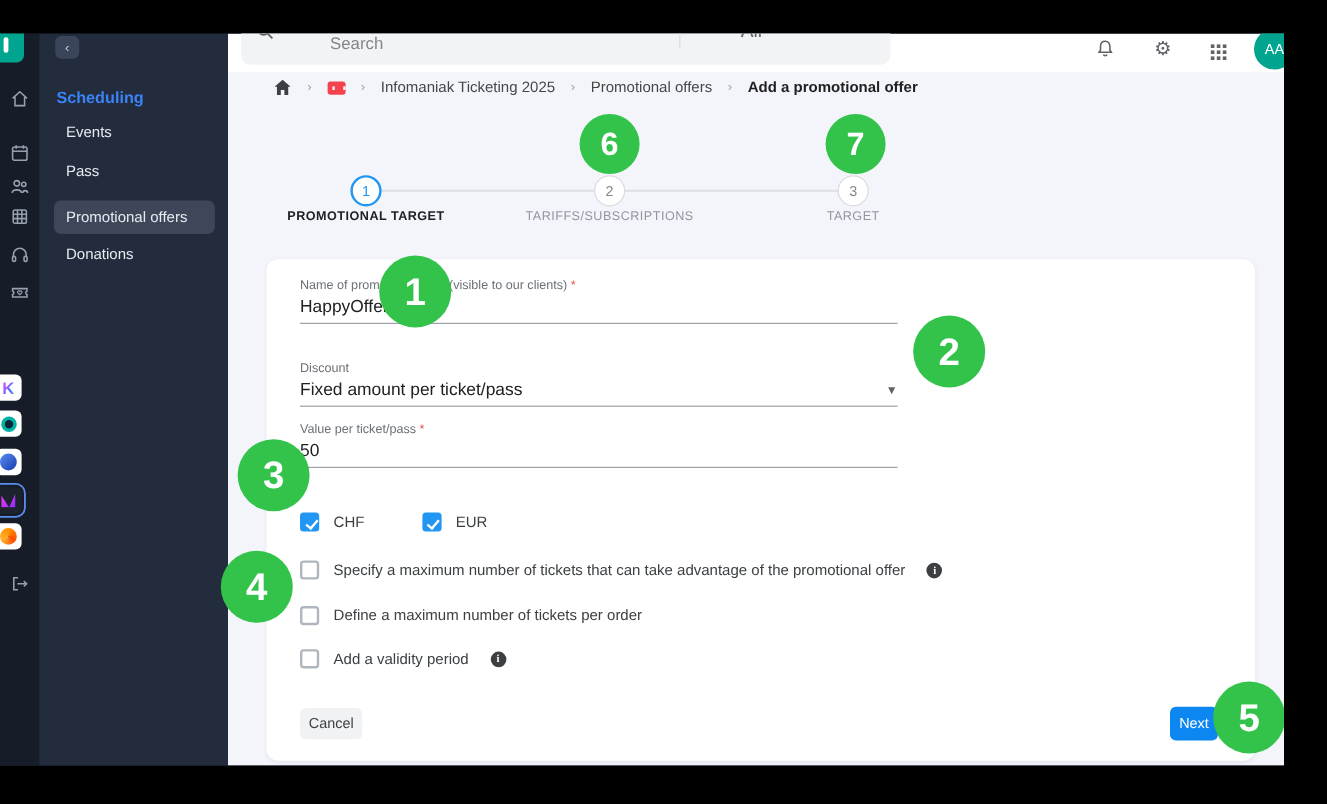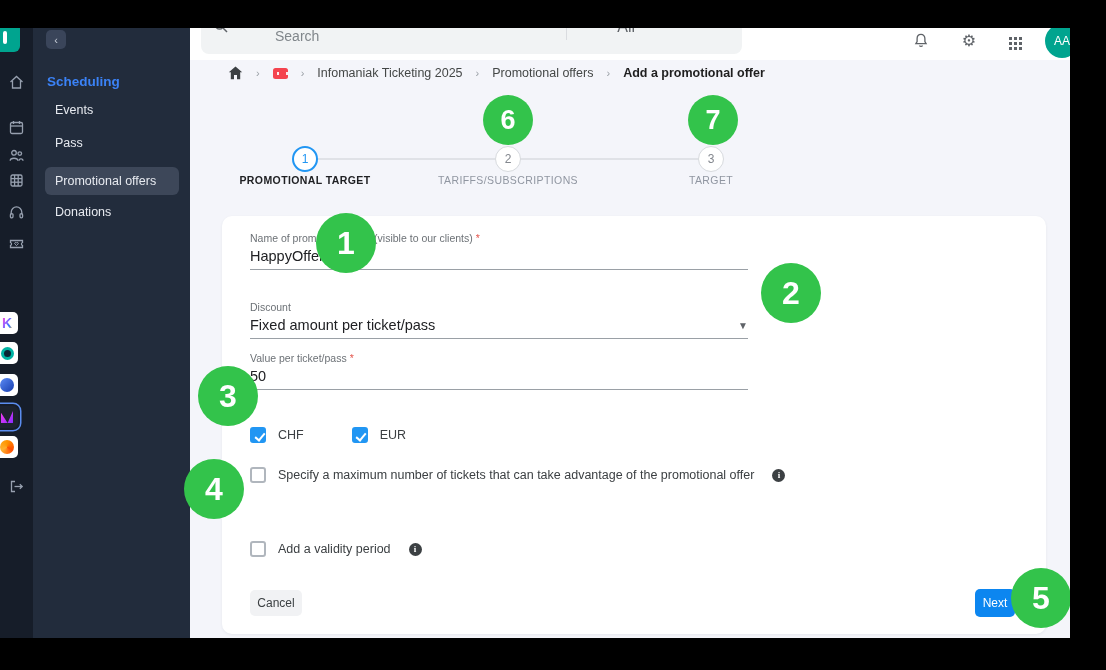--- a/index.html
+++ b/index.html
@@ -297,20 +297,24 @@
       <span class="cb checked"></span>
       <span>EUR</span>
     </div>
 
     <div class="cb-row" style="top:251px">
       <span class="cb"></span>
       <span>Specify a maximum number of tickets that can take advantage of the promotional offer</span>
       <span class="info">i</span>
     </div>
 
+    <div class="cb-row" style="top:289px">
+      <span class="cb"></span>
+      <span>Define a maximum number of tickets per order</span>
+    </div>
 
     <div class="cb-row" style="top:325px">
       <span class="cb"></span>
       <span>Add a validity period</span>
       <span class="info">i</span>
     </div>
 
     <button class="btn-cancel">Cancel</button>
     <button class="btn-next">Next</button>
   </div>

